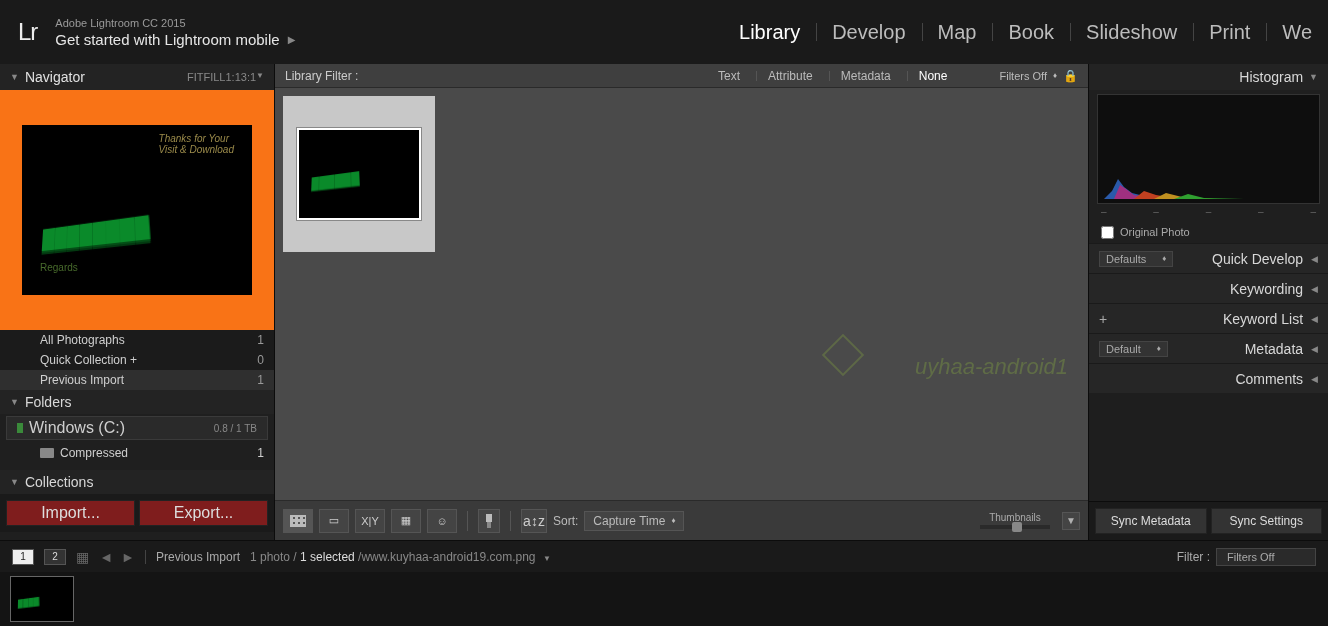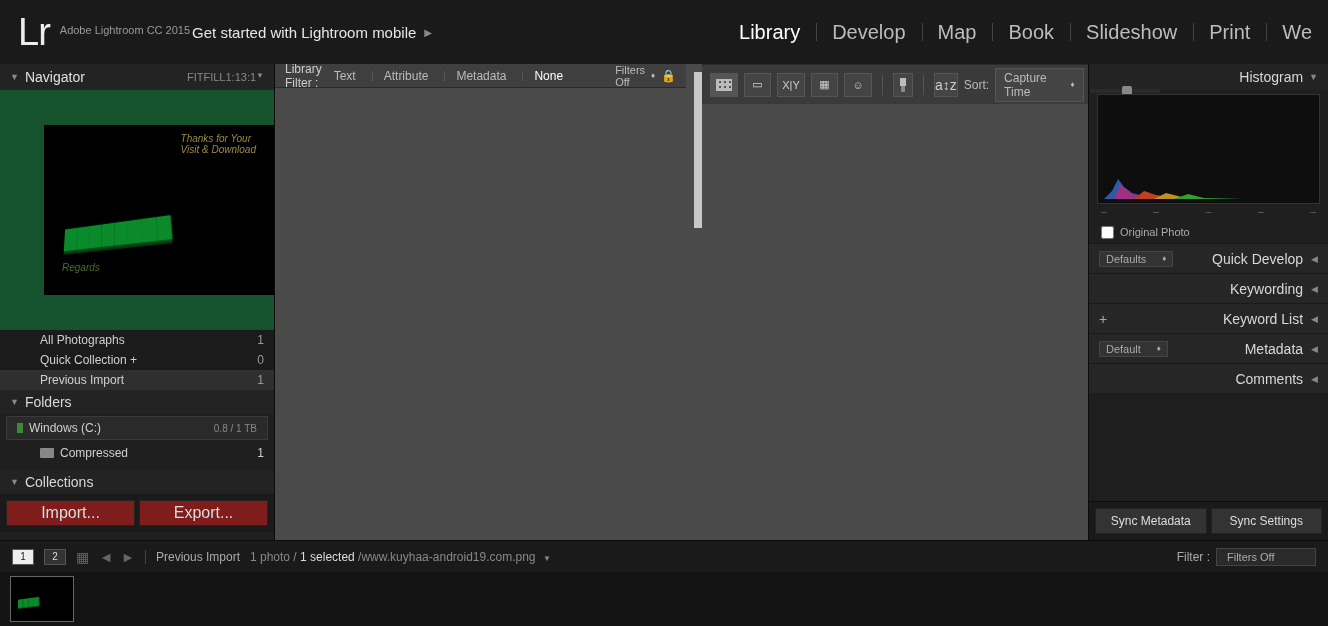--- a/index.html
+++ b/index.html
@@ -1,63 +1,63 @@
 <!DOCTYPE html>
 <html><head>
 <meta charset="utf-8">
 <style>
 *{margin:0;padding:0;box-sizing:border-box;font-family:"Segoe UI","Lucida Grande",sans-serif;user-select:none}
 html,body{width:1328px;height:626px;background:#1a1a1a;color:#b0b0b0;overflow:hidden}
 .app{display:flex;flex-direction:column;height:100%}
 
 
 .topbar{height:64px;background:#1a1a1a;display:flex;align-items:center;padding:0 18px;position:relative}
-.logo{font-size:38px;font-weight:300;color:#ededed;letter-spacing:-1px;margin-right:10px}
-.title-block{display:flex;flex-direction:row;gap:2px}
+.logo{font-size:24px;font-weight:300;color:#ededed;letter-spacing:-1px;margin-right:18px}
+.title-block{display:flex;flex-direction:column;gap:2px}
 .app-title{font-size:11px;color:#9a9a9a}
 .subti{font-size:15px;color:#e6e6e6;display:flex;align-items:center;gap:8px}
 .subti .tri{font-size:10px;color:#888}
 .modules{position:absolute;right:0;display:flex;align-items:center;height:100%}
 .modules span{font-size:20px;color:#bcbcbc;padding:0 16px;cursor:pointer;position:relative}
 .modules span.active{color:#fff;font-weight:500}
 .modules span+span::before{content:"";position:absolute;left:0;top:50%;transform:translateY(-50%);width:1px;height:18px;background:#444}
 .top-caret{position:absolute;top:0;left:50%;transform:translateX(-50%);width:0;height:0;border-left:8px solid transparent;border-right:8px solid transparent;border-top:6px solid #3a3a3a}
 
 
 .mainrow{flex:1;display:flex;min-height:0}
 
 
 .leftpanel{width:275px;background:#1f1f1f;display:flex;flex-direction:column;border-right:1px solid #0c0c0c}
 .panelhdr{height:26px;display:flex;align-items:center;padding:0 10px;font-size:14px;color:#e0e0e0;background:#232323}
 .panelhdr .tri-d{margin-right:6px;font-size:9px;color:#888}
 .nav-zoom{margin-left:auto;display:flex;font-size:11px;color:#888}
 .nav-zoom span{cursor:pointer}
-.nav-preview{height:240px;background:#14532d;display:flex;align-items:center;justify-content:flex-end}
+.nav-preview{height:240px;background:#f97316;display:flex;align-items:center;justify-content:center}
 .nav-img{width:230px;height:170px;background:#000;border:0px solid #333;position:relative;display:flex;align-items:center;justify-content:center}
 .green-text{position:absolute;left:14px;bottom:50px;transform:perspective(300px) rotateX(20deg) rotateY(-20deg);font-size:20px;font-weight:700;color:#0a8a2a;text-shadow:0 2px 0 #044d16,0 4px 0 #033810}
-.nav-small{position:absolute;left:18px;bottom:22px;font-size:10px;color:#486b2c;font-style:italic}
+.nav-small{position:absolute;left:18px;bottom:22px;font-size:10px;color:#486b2c;}
 .nav-top{position:absolute;right:18px;top:8px;font-size:10px;color:#9a8a4a;font-style:italic}
 .catalog{background:#1b1b1b}
 .cat-row{height:20px;display:flex;align-items:center;padding:0 10px 0 40px;font-size:12px;color:#cfcfcf;cursor:pointer;justify-content:space-between}
 .cat-row.sel{background:#2f2f2f}
 .cat-row .cnt{color:#999}
 .folder-hdr{height:24px;display:flex;align-items:center;padding:0 10px;font-size:14px;color:#d8d8d8;background:#232323}
 .folder-hdr .tri-d{margin-right:6px;font-size:9px;color:#888}
 .vol-row{height:24px;background:#2a2a2a;display:flex;align-items:center;padding:0 10px;gap:6px;margin:2px 6px;border:1px solid #3a3a3a}
 .vol-led{width:6px;height:10px;background:#3a8a3a}
-.vol-name{font-size:12px;color:#cfcfcf}
+.vol-name{font-size:16px;color:#cfcfcf}
 .vol-size{margin-left:auto;font-size:10px;color:#888}
 .folder-row{height:22px;display:flex;align-items:center;padding:0 10px 0 40px;font-size:12px;color:#cfcfcf;justify-content:space-between}
 .folder-row .ficon{width:14px;height:10px;background:#888;margin-right:6px;display:inline-block;border-radius:1px}
 .folder-row .fn{display:flex;align-items:center}
 .buttons-row{display:flex;gap:4px;padding:6px;background:#1a1a1a;}
 .buttons-row button{flex:1;height:26px;background:#7f1d1d;border:1px solid #222;color:#ddd;font-size:16px;cursor:pointer}
 
 
-.center{flex:1;display:flex;flex-direction:row;background:#4a4a4a;min-width:0}
+.center{flex:1;display:flex;flex-direction:column;background:#4a4a4a;min-width:0}
 .filterbar{height:24px;background:#3f3f3f;border-bottom:1px solid #2a2a2a;display:flex;align-items:center;padding:0 10px;font-size:12px;color:#bbb;gap:0}
 .filterbar .lbl{color:#ccc}
 .filterbar .tabs{margin-left:auto;display:flex;gap:4px}
 .filterbar .tabs span{padding:0 12px;cursor:pointer;position:relative}
 .filterbar .tabs span+span::before{content:"";position:absolute;left:0;top:2px;bottom:2px;width:1px;background:#555}
 .filterbar .tabs span.active{color:#fff}
 .filterbar .right{margin-left:40px;display:flex;align-items:center;gap:6px;font-size:11px}
 .lock{font-size:12px}
 .grid{flex:1;background:#4a4a4a;padding:8px;position:relative;overflow:hidden}
 .cell{width:152px;height:156px;background:#c8c8c8;display:flex;align-items:center;justify-content:center;position:relative}
@@ -215,20 +215,21 @@
           <span class="lock">🔒</span>
         </div>
       </div>
       <div class="grid">
         <div class="cell">
           <div class="thumb">
             <div class="gtxt">██████</div>
           </div>
         </div>
         <div class="wm-icon"></div>
+        <div class="watermark">uyhaa-android1</div>
       </div>
       <div class="toolbar">
         <div class="tb-btn active grid-ico"></div>
         <div class="tb-btn">▭</div>
         <div class="tb-btn">X|Y</div>
         <div class="tb-btn">▦</div>
         <div class="tb-btn">☺</div>
         <div class="tb-sep"></div>
         <div class="tb-btn" style="width:22px">
           <svg width="12" height="14" viewBox="0 0 12 14">

